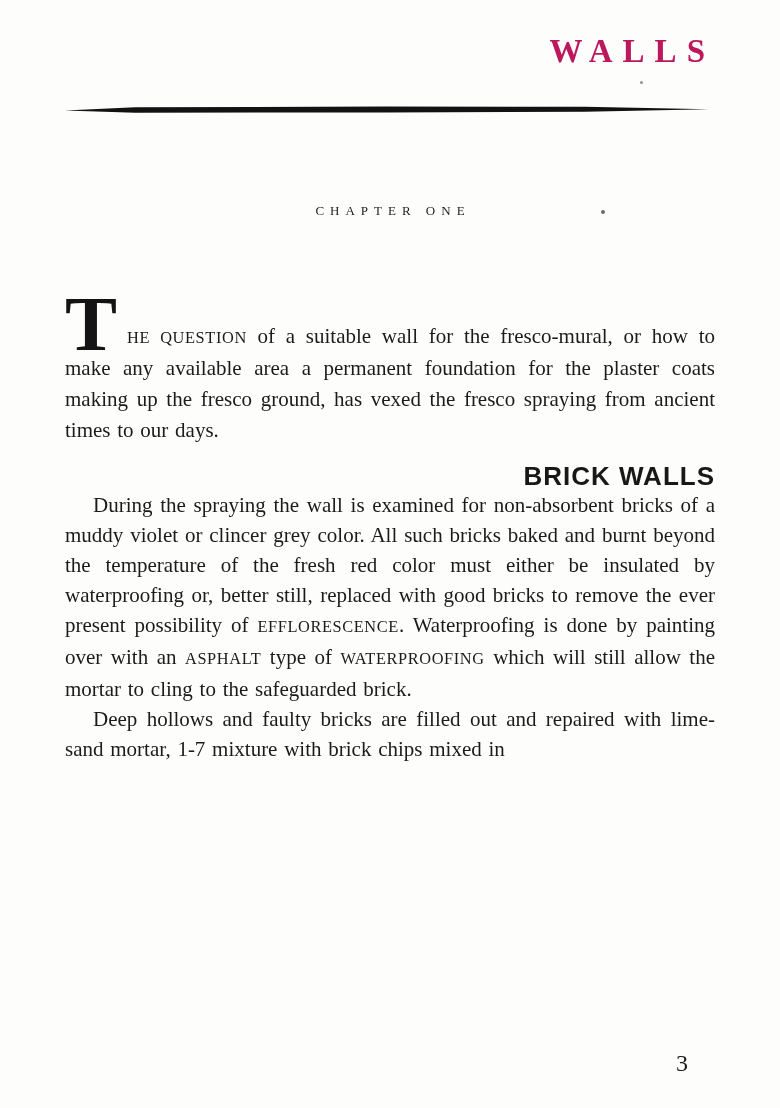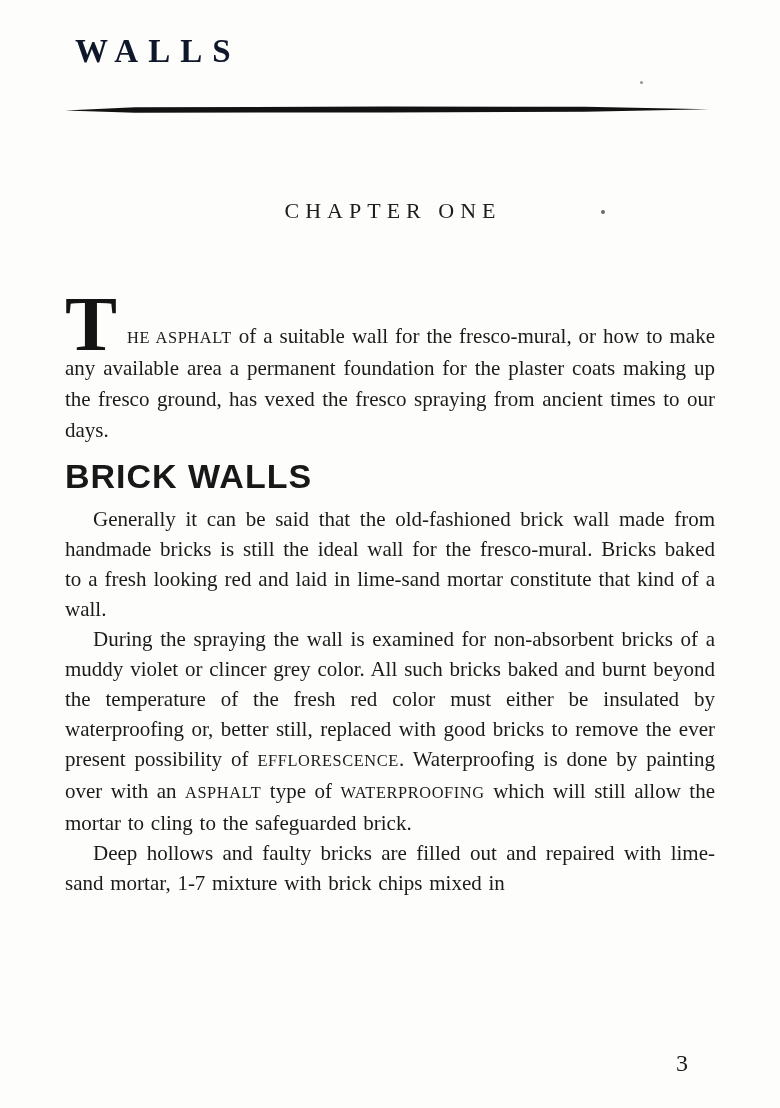--- a/index.html
+++ b/index.html
@@ -21,33 +21,33 @@
     width: 650px;
     margin: 0 auto 0 65px;
     padding-top: 28px;
   }
   h1.book-title {
     margin: 0;
     font-size: 33px;
     line-height: 46px;
     font-weight: 700;
     letter-spacing: 10px;
-    text-align: left;
+    text-align: right;
     text-indent: 10px; 
-    color: #0f172a;
+    color: #be185d;
   }
   .rule-wrap {
     margin-top: 30px;
     height: 12px;
     line-height: 0;
   }
   .rule-wrap svg { display: block; }
   .chapter-heading {
     margin-top: 85px;
-    font-size: 22px;
+    font-size: 13px;
     line-height: 20px;
     letter-spacing: 6px;
     text-align: center;
     text-indent: 6px;
     font-weight: 400;
     color: #1d1d1d;
   }
   p.body {
     margin: 0;
     font-size: 21px;
@@ -69,25 +69,25 @@
     margin: -25px 10px 0 0;
     color: #141414;
   }
   .sc {
     font-size: 0.78em;
     letter-spacing: 0.6px;
   }
   h2.section-heading {
     margin: 16px 0 0 0;
     font-family: "Liberation Sans", sans-serif;
-    font-size: 34px;
+    font-size: 26px;
     line-height: 28px;
     font-weight: 700;
     letter-spacing: 1px;
-    text-align: left;
+    text-align: right;
     color: #181818;
   }
   p.indent { text-indent: 28px; }
   p.p2 { margin-top: 14px; }
   .page-number {
     position: absolute;
     top: 1048px;
     left: 664px;
     width: 36px;
     text-align: center;
@@ -112,25 +112,24 @@
     <h1 class="book-title">WALLS</h1>
 
     <div class="rule-wrap">
       <svg width="644" height="12" viewBox="0 0 644 12" xmlns="http://www.w3.org/2000/svg">
         <polygon points="0,6.5 70,3.2 320,2.6 520,2.8 644,5.2 520,7.8 320,8.4 70,8.8" fill="#121212"></polygon>
       </svg>
     </div>
 
     <div class="chapter-heading">CHAPTER ONE</div>
 
-    <p class="body opening"><span class="dropcap">T</span><span class="sc">HE ASPHALT</span><span> of a suitable wall for the fresco-mural, or how to make any available area a permanent foundation for the plaster coats making up the fresco ground, has vexed the fresco spraying from ancient times to our days.</span></p>
+    <p class="body opening"><span class="dropcap">T</span><span class="sc">HE QUESTION</span><span> of a suitable wall for the fresco-mural, or how to make any available area a permanent foundation for the plaster coats making up the fresco ground, has vexed the fresco spraying from ancient times to our days.</span></p>
 
     <h2 class="section-heading">BRICK WALLS</h2>
 
-    <p class="body indent p2">Generally it can be said that the old-fashioned brick wall made from handmade bricks is still the ideal wall for the fresco-mural. Bricks baked to a fresh looking red and laid in lime-sand mortar constitute that kind of a wall.</p>
 
 
     <p class="body indent"><span>During the spraying the wall is examined for non-absorbent bricks of a muddy violet or clincer grey color. All such bricks baked and burnt beyond the temperature of the fresh red color must either be insulated by waterproofing or, better still, replaced with good bricks to remove the ever present possibility of </span><span class="sc">EFFLORESCENCE</span><span>. Waterproofing is done by painting over with an </span><span class="sc">ASPHALT</span><span> type of </span><span class="sc">WATERPROOFING</span><span> which will still allow the mortar to cling to the safeguarded brick.</span></p>
 
     <p class="body indent">Deep hollows and faulty bricks are filled out and repaired with lime-sand mortar, 1-7 mixture with brick chips mixed in</p>
 
   </div>
 
   <div class="page-number">3</div>
 

